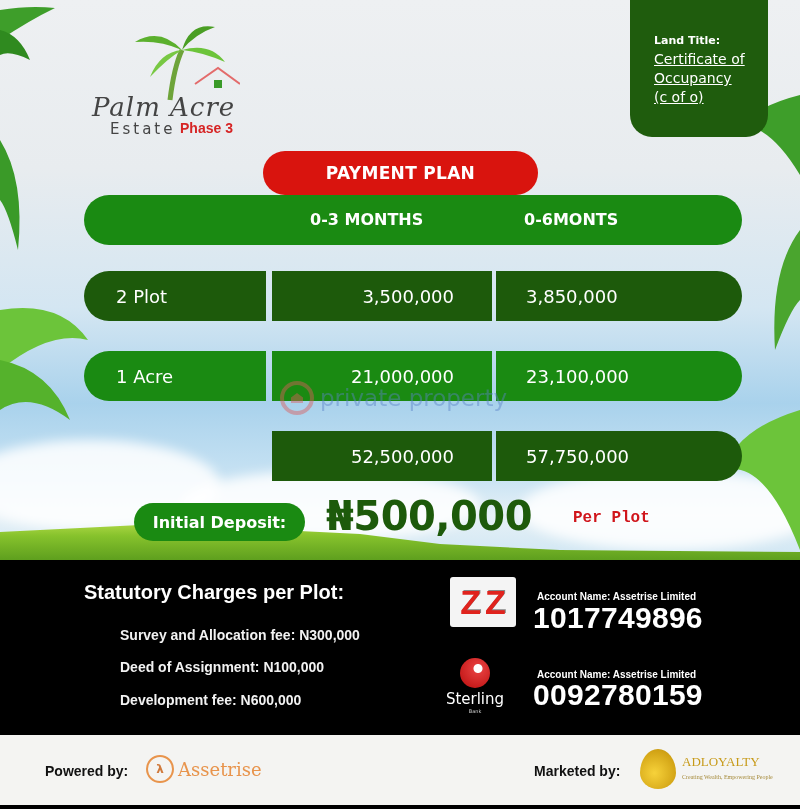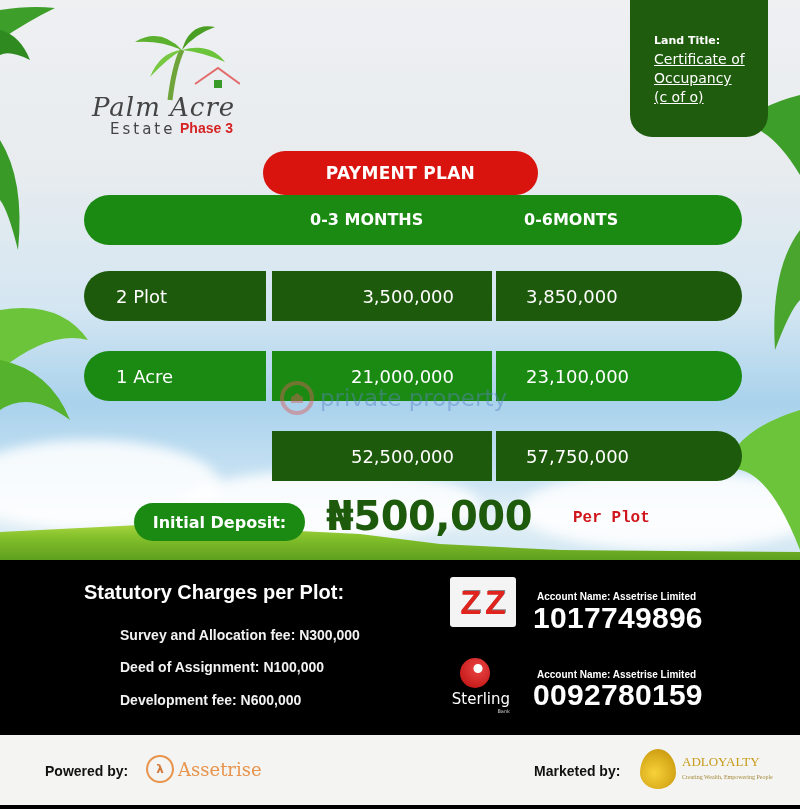--- a/index.html
+++ b/index.html
@@ -96,21 +96,21 @@
   
   .charges { position: absolute; left: 0; top: 560px; width: 800px; height: 175px; background: #000; color: #fff; }
   .ch-title { position: absolute; left: 84px; top: 21px; font-family: "Liberation Sans", sans-serif; font-weight: bold; font-size: 20px; }
   .ch-item { position: absolute; left: 92px; font-family: "Liberation Sans", sans-serif; font-weight: bold; font-size: 14px; color: #f2f2f2; margin-left: 28px; }
 
   .bank-logo { position: absolute; }
   .zenith { left: 450px; top: 17px; width: 66px; height: 50px; background: #f4f4f4; border-radius: 3px;
             display: flex; align-items: center; justify-content: center; gap: 4px; }
   .zenith span { font-family: "Liberation Sans", sans-serif; font-weight: bold; font-size: 34px; color: #e0231d;
                  text-shadow: 1px -1px 0 #888; }
-  .sterling { left: 440px; top: 98px; width: 70px; height: 60px; text-align: right; }
+  .sterling { left: 440px; top: 98px; width: 70px; height: 60px; text-align: center; }
   .sterling-ball { width: 30px; height: 30px; border-radius: 50%; margin: 0 auto;
                    background: radial-gradient(circle at 60% 35%, #fff 0 4px, #e23a3a 5px, #b80c0c 100%); }
   .sterling-name { font-family: "DejaVu Sans", sans-serif; font-size: 15px; color: #fff; margin-top: 2px; }
   .sterling-sub { font-family: "DejaVu Sans", sans-serif; font-size: 5px; color: #ccc; }
 
   .acc-name { position: absolute; left: 537px; font-family: "Liberation Sans", sans-serif; font-weight: bold; font-size: 10px; color: #fff; }
   .acc-num { position: absolute; left: 533px; font-family: "Liberation Sans", sans-serif; font-weight: bold; font-size: 30px; color: #fff; letter-spacing: 0.3px; }
 
   
   .footer { position: absolute; left: 0; top: 735px; width: 800px; height: 70px; background: #f4f4f2; }

